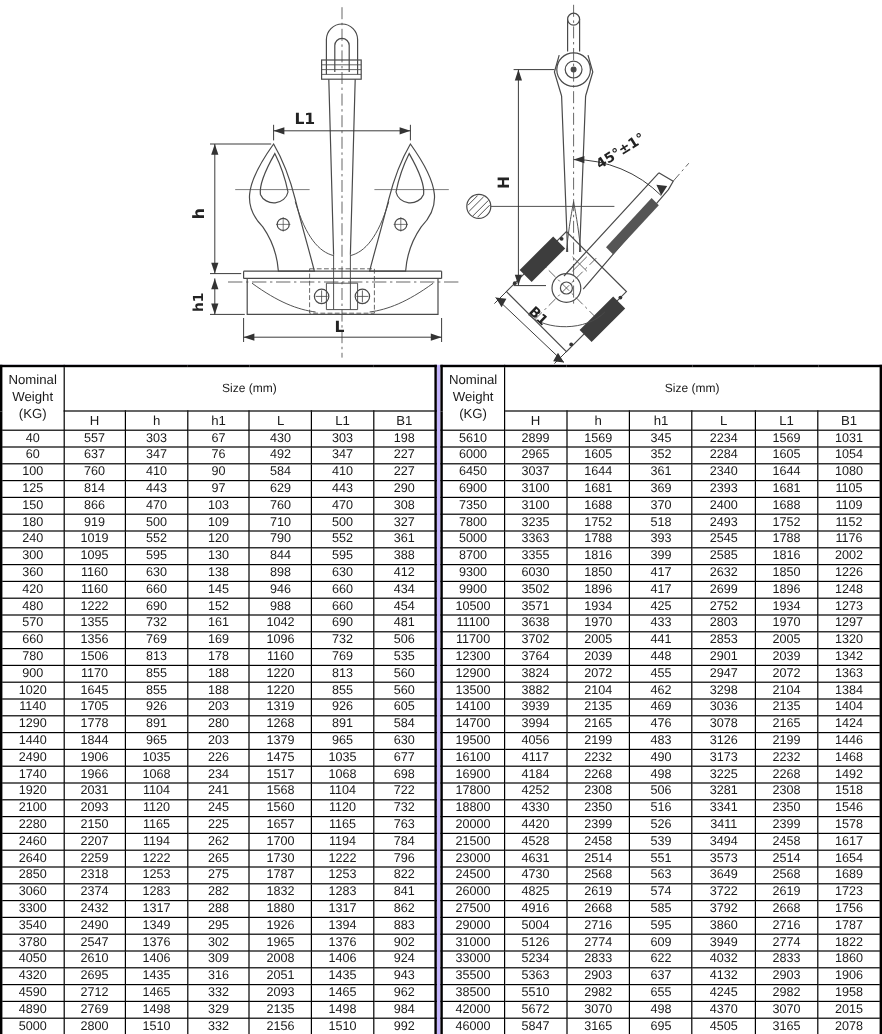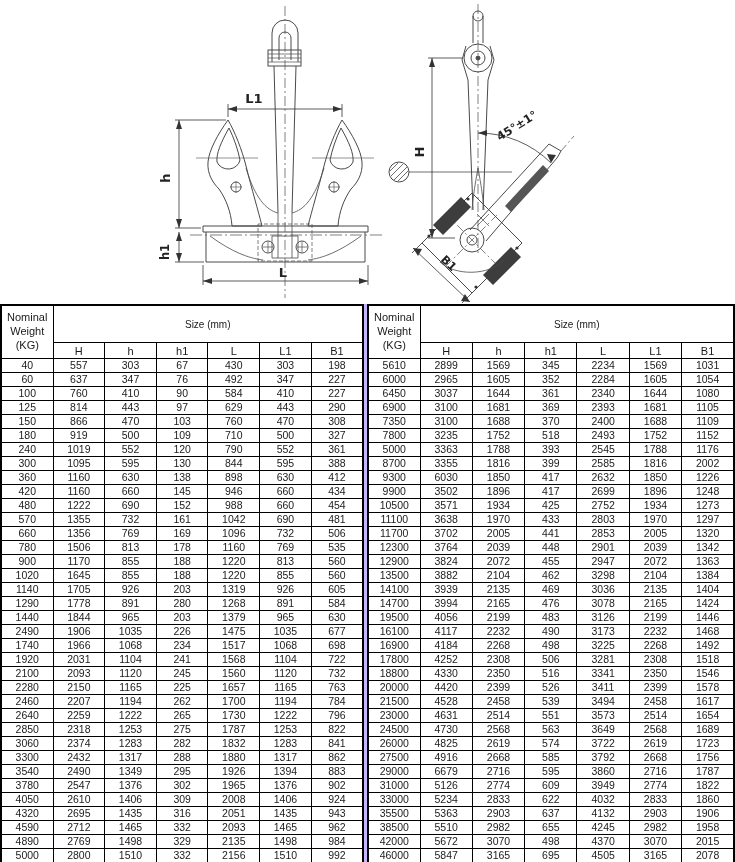--- a/index.html
+++ b/index.html
@@ -791,21 +791,21 @@
             <td>27500</td>
             <td>4916</td>
             <td>2668</td>
             <td>585</td>
             <td>3792</td>
             <td>2668</td>
             <td>1756</td>
           </tr>
           <tr>
             <td>29000</td>
-            <td>6679</td>
+            <td>5004</td>
             <td>2716</td>
             <td>595</td>
             <td>3860</td>
             <td>2716</td>
             <td>1787</td>
           </tr>
           <tr>
             <td>31000</td>
             <td>5126</td>
             <td>2774</td>

